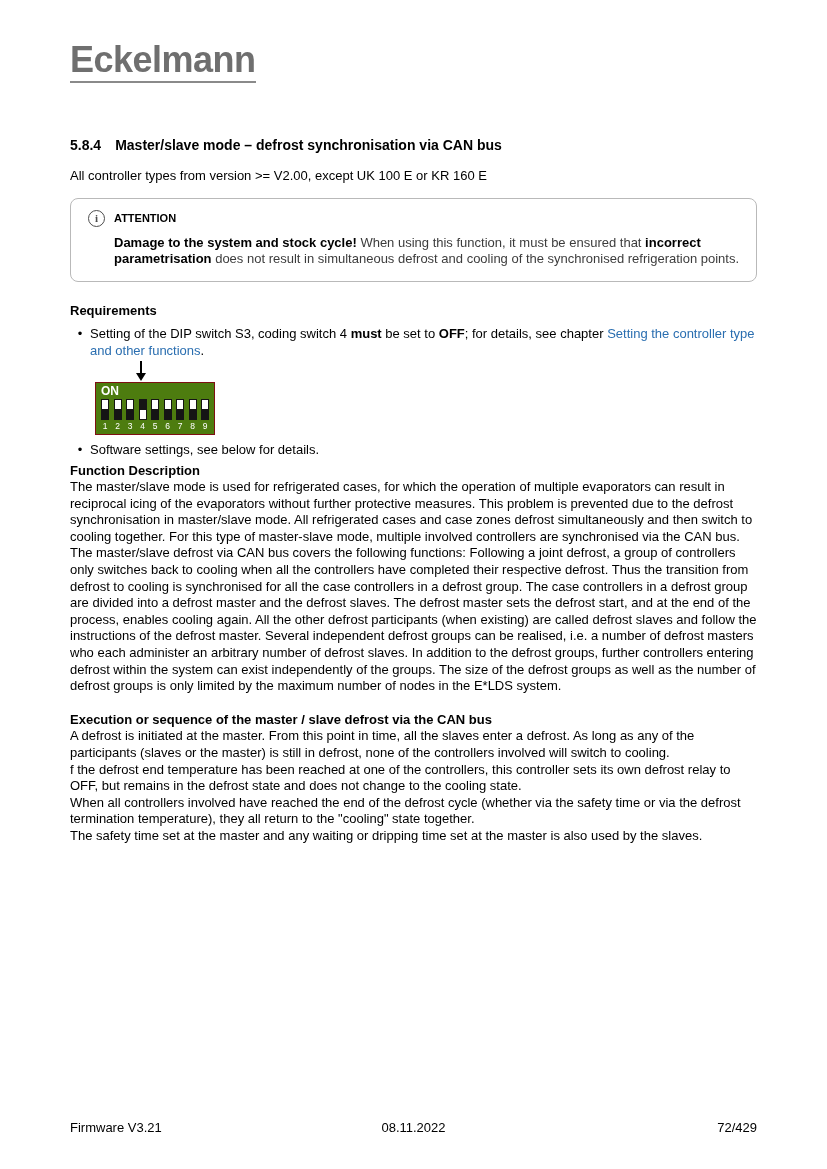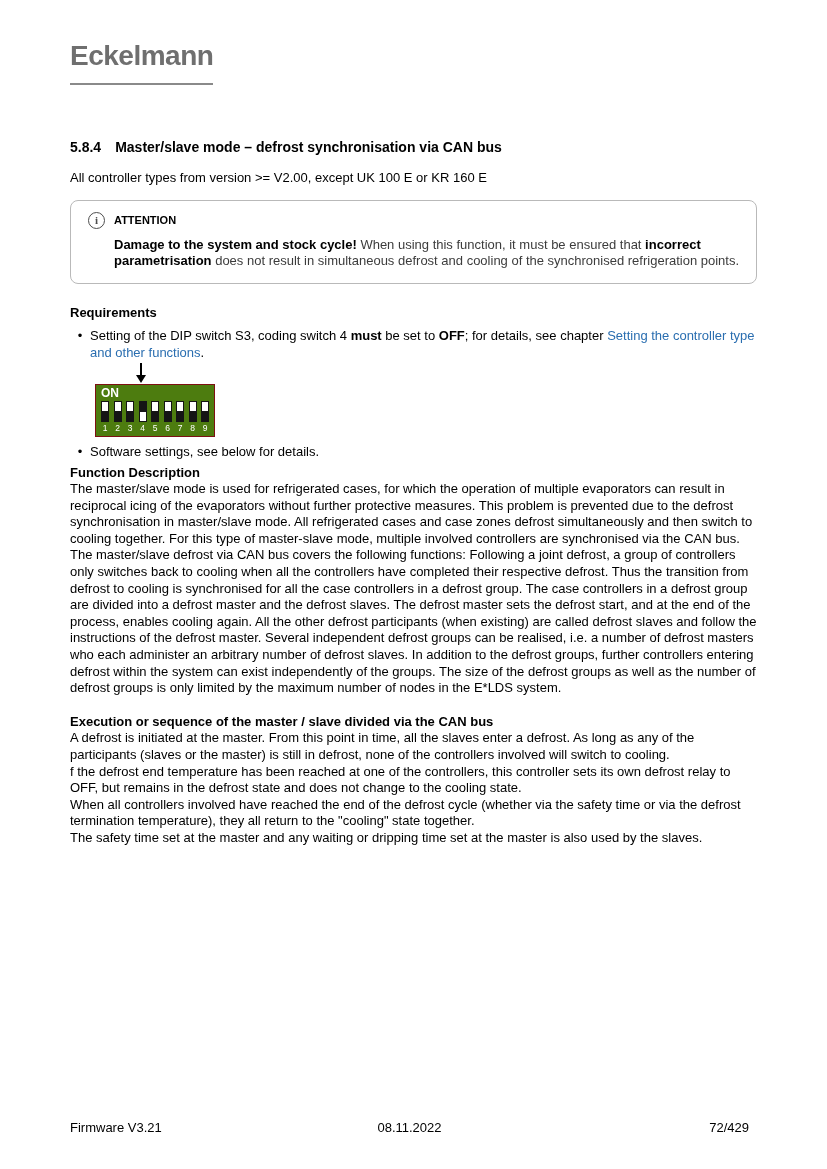--- a/index.html
+++ b/index.html
@@ -8,23 +8,23 @@
     width: 827px; height: 1169px;
     font-family: "Liberation Sans", sans-serif;
     font-size: 13px; color: #000;
     position: relative; overflow: hidden;
   }
   .page { position: relative; width: 827px; height: 1169px; padding: 42px 70px 0 70px; }
 
   
   .logo {
     display: inline-block;
-    font-size: 28px; font-weight: bold; color: #6f6f6f;
+    font-size: 36px; font-weight: bold; color: #6f6f6f;
     letter-spacing: -0.5px; line-height: 1;
-    border-bottom: 2px solid #8a8a8a; padding-bottom: 13px;
+    border-bottom: 2px solid #8a8a8a; padding-bottom: 3px;
   }
 
   
   .sec-heading { margin-top: 54px; font-size: 14px; font-weight: bold; }
   .sec-heading .num { display: inline-block; margin-right: 14px; }
 
   .intro { margin-top: 15px; line-height: 16.5px; }
 
   
   .attention {
@@ -77,21 +77,21 @@
 
   
   .fd-heading { margin-top: 4px; font-weight: bold; line-height: 16.6px; }
   .fd-body { line-height: 16.6px; }
 
   .exec-heading { margin-top: 17px; font-weight: bold; line-height: 16.6px; }
   .exec-para { line-height: 16.6px; }
 
   
   .footer {
-    position: absolute; left: 70px; right: 78px; top: 1120px;
+    position: absolute; left: 70px; right: 70px; top: 1120px;
     display: grid; grid-template-columns: 1fr auto 1fr;
     font-size: 13px;
   }
   .footer .f-center { text-align: center; }
   .footer .f-right { text-align: right; }
 </style>
 </head>
 <body>
 
 <div class="page">
@@ -190,21 +190,21 @@
   </div>
 
   <div class="bullet">
     <span class="dot">•</span>
     <span class="btxt">Software settings, see below for details.</span>
   </div>
 
   <div class="fd-heading">Function Description</div>
   <div class="fd-body">The master/slave mode is used for refrigerated cases, for which the operation of multiple evaporators can result in reciprocal icing of the evaporators without further protective measures. This problem is prevented due to the defrost synchronisation in master/slave mode. All refrigerated cases and case zones defrost simultaneously and then switch to cooling together. For this type of master-slave mode, multiple involved controllers are synchronised via the CAN bus. The master/slave defrost via CAN bus covers the following functions: Following a joint defrost, a group of controllers only switches back to cooling when all the controllers have completed their respective defrost. Thus the transition from defrost to cooling is synchronised for all the case controllers in a defrost group. The case controllers in a defrost group are divided into a defrost master and the defrost slaves. The defrost master sets the defrost start, and at the end of the process, enables cooling again. All the other defrost participants (when existing) are called defrost slaves and follow the instructions of the defrost master. Several independent defrost groups can be realised, i.e. a number of defrost masters who each administer an arbitrary number of defrost slaves. In addition to the defrost groups, further controllers entering defrost within the system can exist independently of the groups. The size of the defrost groups as well as the number of defrost groups is only limited by the maximum number of nodes in the E*LDS system.</div>
 
-  <div class="exec-heading">Execution or sequence of the master / slave divided via the CAN bus</div>
+  <div class="exec-heading">Execution or sequence of the master / slave defrost via the CAN bus</div>
   <div class="exec-para">A defrost is initiated at the master. From this point in time, all the slaves enter a defrost. As long as any of the participants (slaves or the master) is still in defrost, none of the controllers involved will switch to cooling.</div>
   <div class="exec-para">f the defrost end temperature has been reached at one of the controllers, this controller sets its own defrost relay to OFF, but remains in the defrost state and does not change to the cooling state.</div>
   <div class="exec-para">When all controllers involved have reached the end of the defrost cycle (whether via the safety time or via the defrost termination temperature), they all return to the "cooling" state together.</div>
   <div class="exec-para">The safety time set at the master and any waiting or dripping time set at the master is also used by the slaves.</div>
 
   <div class="footer">
     <span class="f-left">Firmware V3.21</span>
     <span class="f-center">08.11.2022</span>
     <span class="f-right">72/429</span>
   </div>

